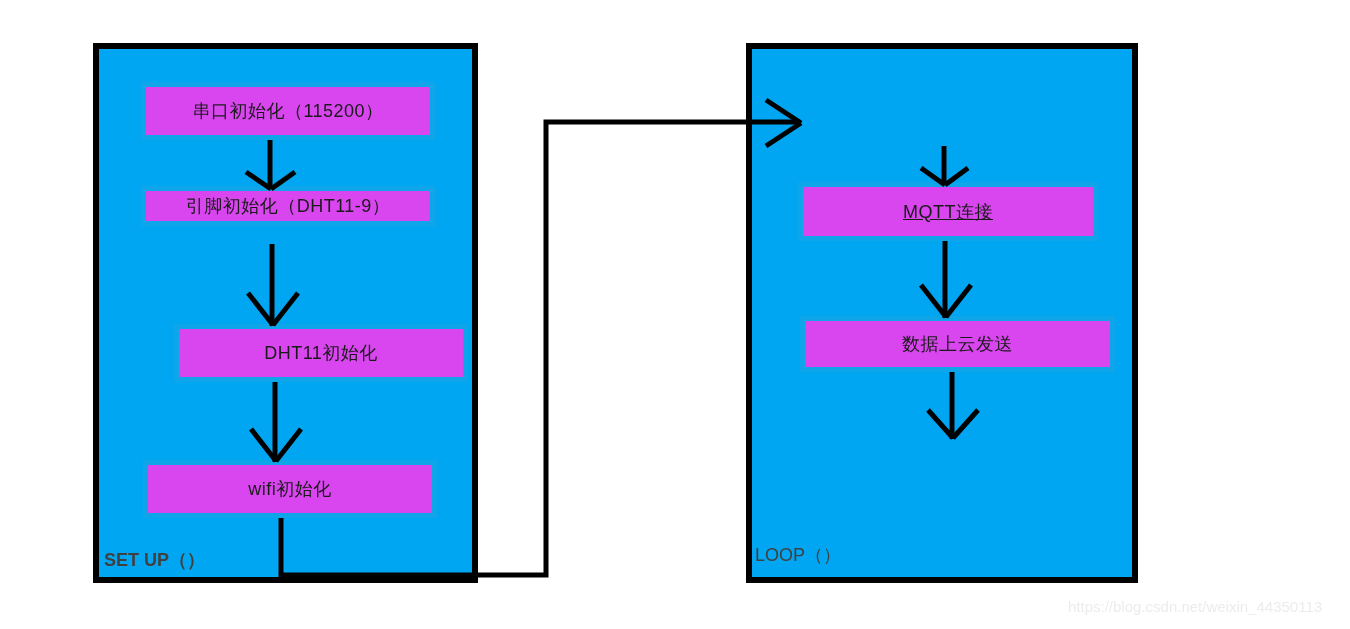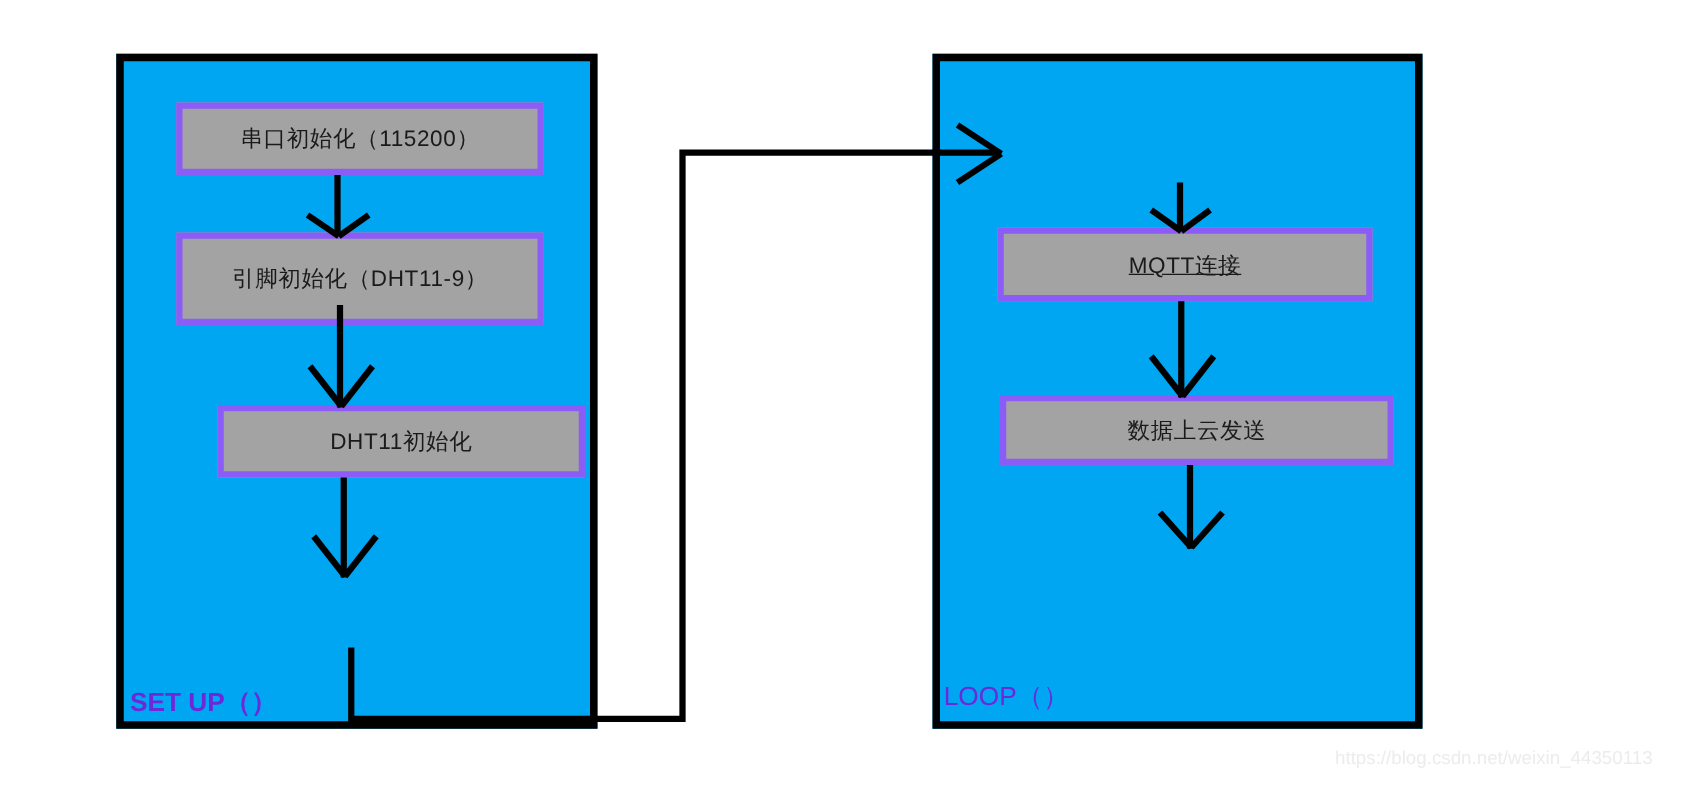--- a/index.html
+++ b/index.html
@@ -30,35 +30,35 @@
     height: 540px;
   }
   #loop-container {
     left: 746px;
     top: 43px;
     width: 392px;
     height: 540px;
   }
   .proc-box {
     position: absolute;
-    background: #a3a3a3;
-    border: 5px solid #8b5cf6;
+    background: #d946ef;
+    border: 5px solid #0ea5e9;
     box-sizing: border-box;
     display: flex;
     align-items: center;
     justify-content: center;
     color: #1a1a1a;
     font-size: 18px;
     letter-spacing: 0.5px;
     white-space: nowrap;
   }
   .container-label {
     position: absolute;
-    color: #6d28d9;
-    font-size: 21px;
+    color: #404040;
+    font-size: 18px;
     white-space: nowrap;
   }
   .container-label.bold {
     font-weight: bold;
   }
   #svg-layer {
     position: absolute;
     left: 0;
     top: 0;
     width: 1350px;
@@ -80,28 +80,31 @@
 <div id="canvas">
 
   <div class="container-block" id="setup-container"></div>
 
   <div class="container-block" id="loop-container"></div>
 
   <div class="proc-box" style="left:141px; top:82px; width:294px; height:58px;">
     <span>串口初始化（115200）</span>
   </div>
 
-  <div class="proc-box" style="left:141px; top:186px; width:294px; height:74px;">
+  <div class="proc-box" style="left:141px; top:186px; width:294px; height:40px;">
     <span>引脚初始化（DHT11-9）</span>
   </div>
 
   <div class="proc-box" style="left:143px; top:324px; width:294px; height:58px;margin-left:31px;">
     <span>DHT11初始化</span>
   </div>
 
+  <div class="proc-box" style="left:143px; top:460px; width:294px; height:58px;">
+    <span>wifi初始化</span>
+  </div>
 
   <div class="container-label bold" style="left:104px; top:548px;">SET UP（）</div>
 
 
   <div class="proc-box" style="left:798px; top:182px; width:300px; height:59px;text-decoration:underline;">
     <span>MQTT连接</span>
   </div>
 
   <div class="proc-box" style="left:800px; top:316px; width:315px; height:56px;">
     <span>数据上云发送</span>

